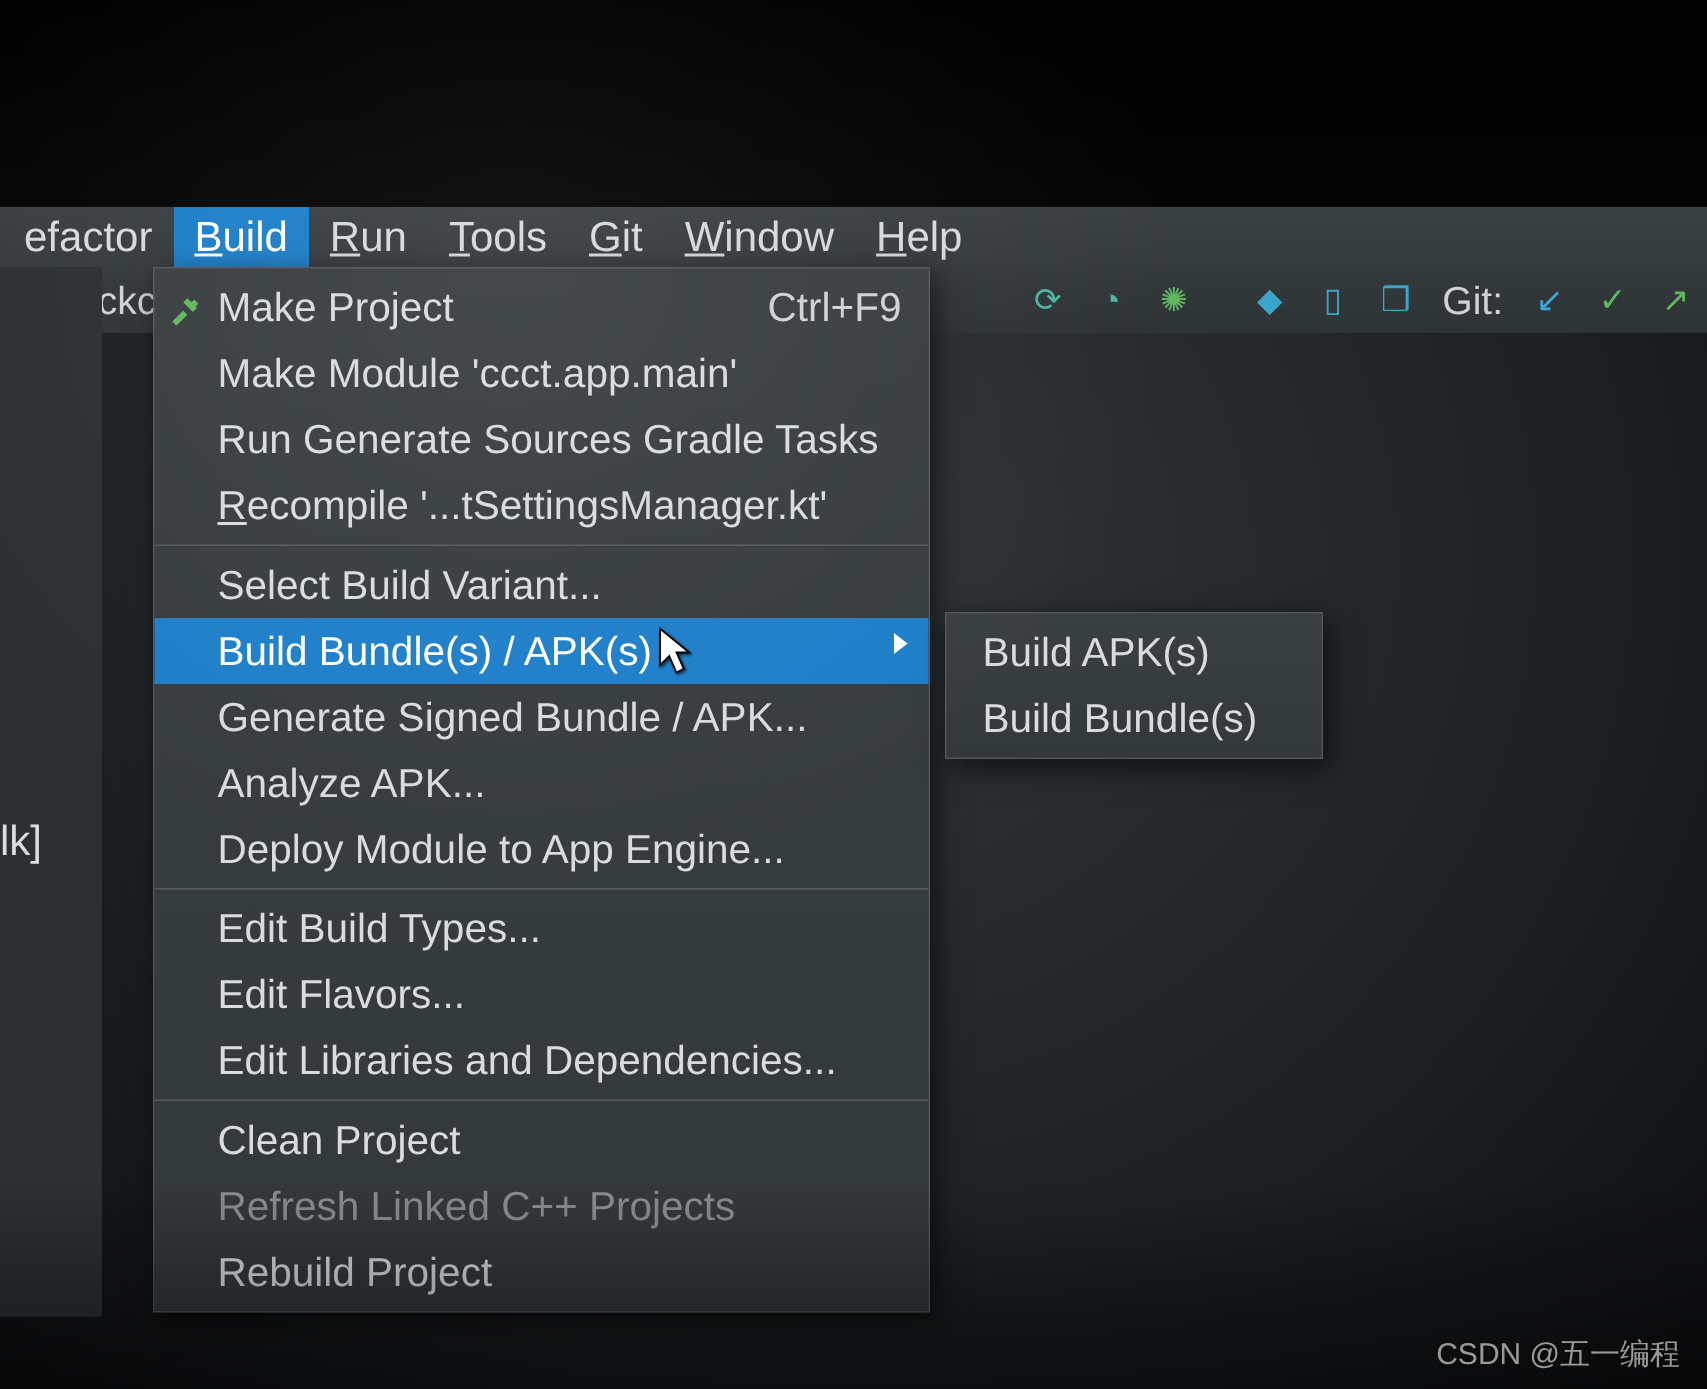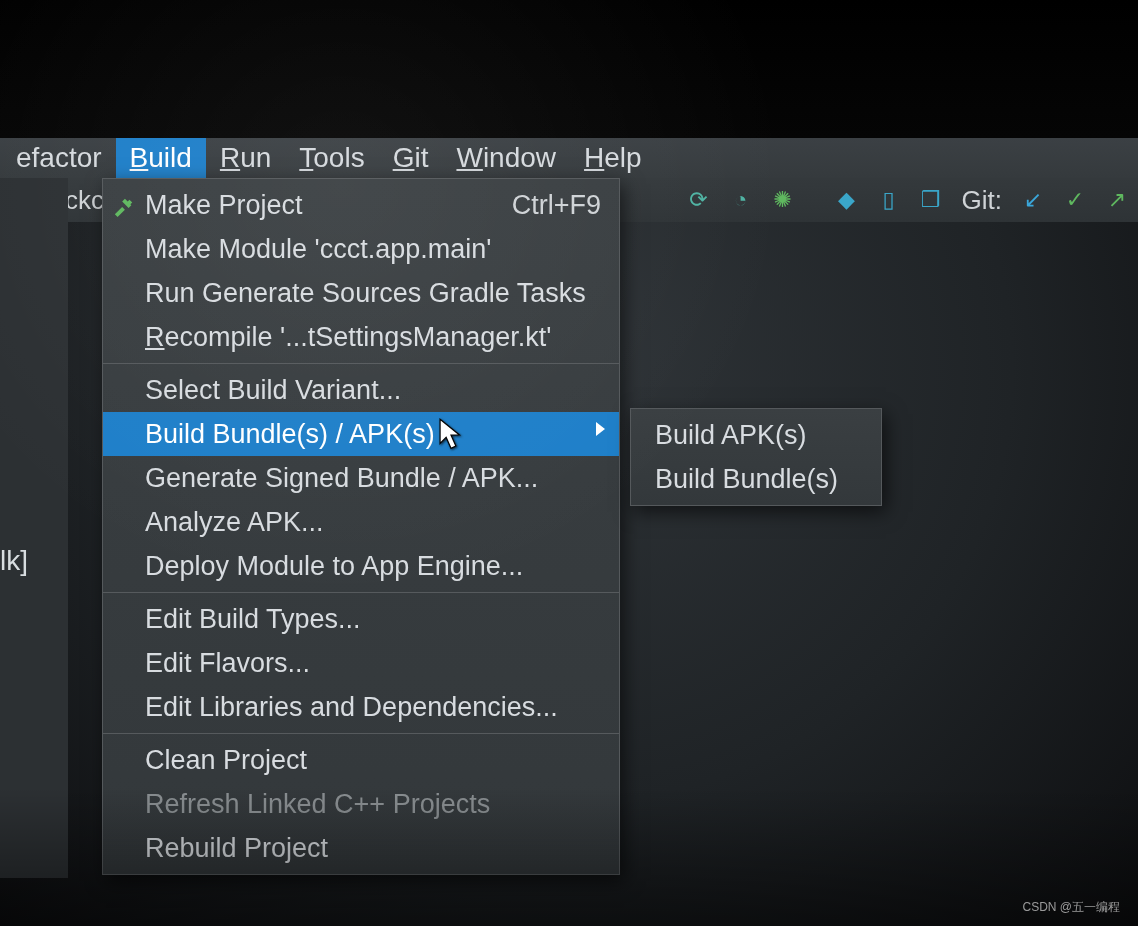--- a/index.html
+++ b/index.html
@@ -49,21 +49,21 @@
   .hammer svg{width:22px;height:22px;}
   
   .submenu{position:absolute;left:630px;top:408px;width:250px;
     background:linear-gradient(#3a3f42,#33383b);border:1px solid #55595c;
     box-shadow:4px 6px 18px rgba(0,0,0,.6);padding:4px 0;}
   .submenu .mi{padding-left:24px;}
   
   .cursor{position:absolute;left:438px;top:418px;pointer-events:none;}
   .cursor svg{width:26px;height:34px;filter:drop-shadow(1px 1px 1px rgba(0,0,0,.7));}
   
-  .wm{position:absolute;right:18px;bottom:10px;color:#c9c9c9;font-size:12px;
+  .wm{position:absolute;right:18px;bottom:10px;color:#c9c9c9;font-size:20px;
     opacity:.75;font-family:sans-serif;}
   
   .glare{position:absolute;inset:0;pointer-events:none;
     background:radial-gradient(ellipse at 30% 20%,rgba(255,255,255,.05),transparent 40%),
                linear-gradient(transparent 85%,rgba(0,0,0,.5));}
 </style>
 </head>
 <body>
 
 <div class="photo">

